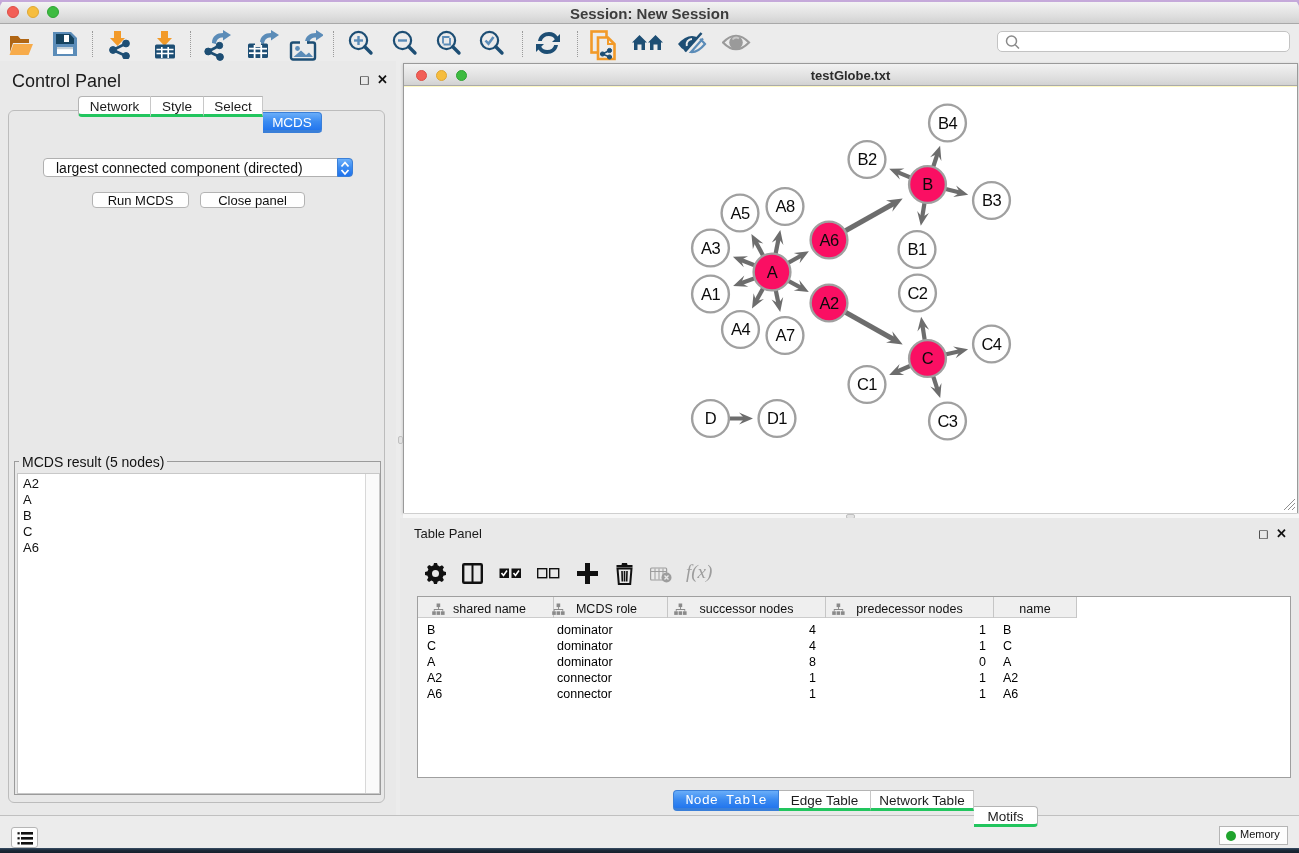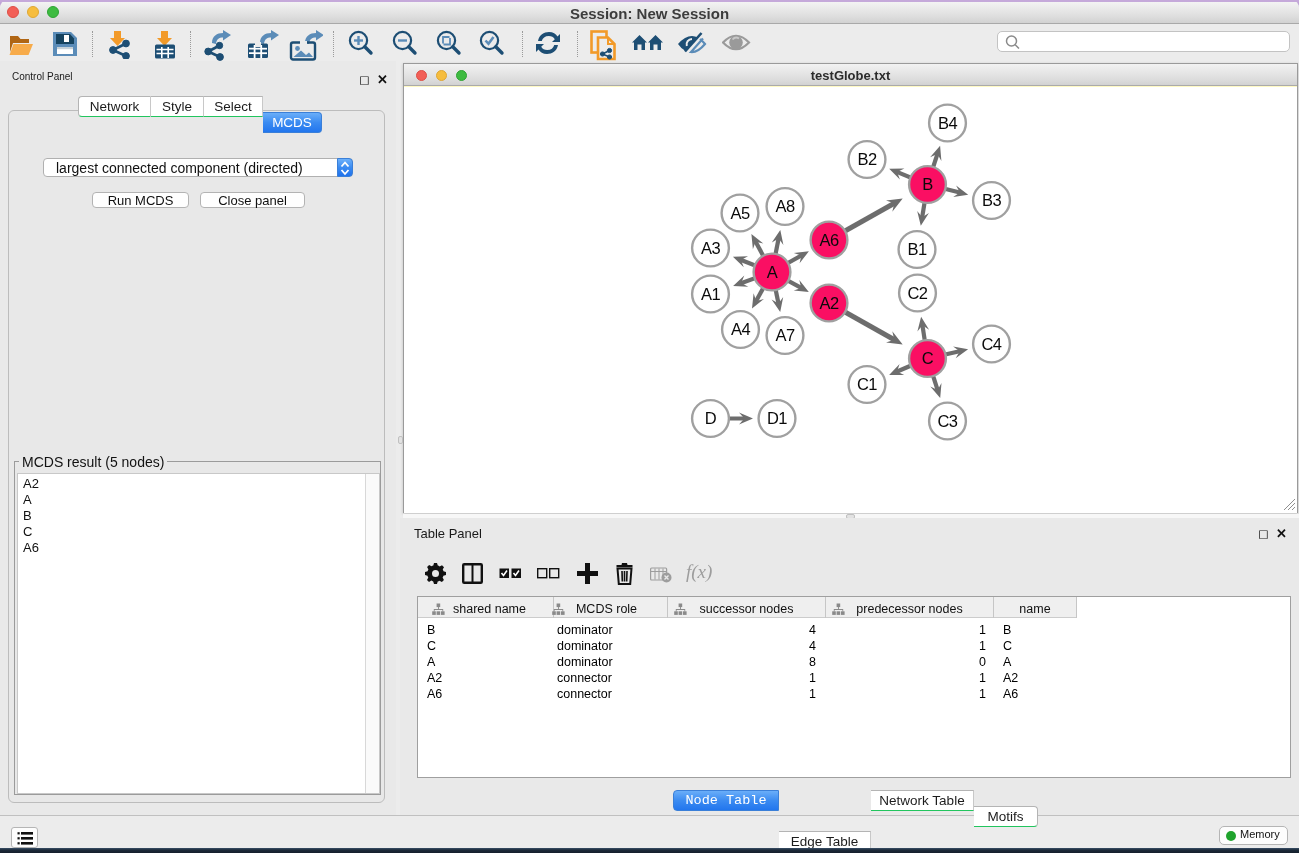--- a/index.html
+++ b/index.html
@@ -27,34 +27,34 @@
 .tsep { position:absolute; top:6px; height:26px; width:0;
   border-left:1px dotted #9a9a9a; }
 #searchbox { left:997px; top:6px; width:293px; height:21px; background:#fff;
   border:1px solid #c3c3c3; border-radius:5px; }
 
 #statusbar { left:0; top:815px; width:1299px; height:33px; background:#ececec;
   border-top:1px solid #c0c0c0; }
 #listbtn { left:11px; top:11px; width:27px; height:21px; background:#fdfdfd;
   border:1px solid #b5b5b5; border-radius:3px; }
 #membtn { left:1219px; top:10px; width:69px; height:19px; background:#fdfdfd;
-  border:1px solid #b5b5b5; border-radius:5px; font-size:11px; color:#111; }
+  border:1px solid #b5b5b5; border-radius:0; font-size:11px; color:#111; }
 #membtn .dot { position:absolute; left:6px; top:4px; width:10px; height:10px;
   border-radius:50%; background:#1fa32c; }
 #membtn .t { position:absolute; left:20px; top:1px; }
 
 #cpanel { left:0; top:61px; width:396px; height:754px; background:#e9e9e9; }
-#cpanel .hdr { left:12px; top:10px; font-size:10px; color:#1a1a1a; }
+#cpanel .hdr { left:12px; top:10px; font-size:18px; color:#1a1a1a; }
 .wicon { position:absolute; font-size:13px; color:#111; font-weight:bold; }
 #cp-content { left:8px; top:49px; width:377px; height:693px;
   border:1px solid #bcbcbc; border-radius:6px; background:#e8e8e8; }
 
 .tabs { position:absolute; display:flex; z-index:5; }
 .tab { height:21px; background:#fff; border-top:1px solid #b4b4b4;
-  border-bottom:1px solid #22c55e; border-right:1px solid #c8c8c8;
+  border-bottom:3px solid #22c55e; border-right:1px solid #c8c8c8;
   font-size:13.5px; color:#1c1c1c; text-align:center; line-height:20px; }
 .tab.first { border-left:1px solid #b4b4b4; border-radius:4px 0 0 4px; }
 .tab.last { border-right:1px solid #b4b4b4; border-radius:0 4px 4px 0;margin-top:16px; }
 .tab.sel { background:linear-gradient(#6aaef9,#3b8bf1 50%,#2276ee);
   color:#fff; border-color:#3a7fd8; }
 
 #opt-label { left:0; top:73px; width:396px; text-align:center; font-size:14px; color:#111; }
 #combo { left:43px; top:97px; width:310px; height:19px; background:#fff;
   border:1px solid #b0b0b0; border-radius:4px; font-size:14px; color:#111; }
 #combo .txt { position:absolute; left:12px; top:1px; }
@@ -502,21 +502,21 @@
       <div class="td" style="left:408px; top:73px; width:160px; text-align:right;">1</div>
       <div class="td" style="left:585px; top:73px;">A2</div>
       <div class="td" style="left:9px; top:89px;">A6</div>
       <div class="td" style="left:139px; top:89px;">connector</div>
       <div class="td" style="left:250px; top:89px; width:148px; text-align:right;">1</div>
       <div class="td" style="left:408px; top:89px; width:160px; text-align:right;">1</div>
       <div class="td" style="left:585px; top:89px;">A6</div>
     </div>
     <div class="tabs" style="left:273px; top:272px;">
       <div class="tab first sel" style="width:106px;font-family:Liberation Mono, monospace;">Node Table</div>
-      <div class="tab" style="width:92px;margin-top:41px;">Edge Table</div>
+      <div class="tab" style="width:92px;">Edge Table</div>
       <div class="tab" style="width:103px;">Network Table</div>
       <div class="tab last" style="width:64px;">Motifs</div>
     </div>
   </div>
   <div id="statusbar" class="abs">
     <div id="listbtn" class="abs">
         <svg width="27" height="21" viewBox="0 0 27 21" style="position:absolute;left:0;top:0;">
           <g fill="#111">
             <rect x="9" y="4" width="12" height="2.6"></rect>
             <rect x="9" y="9" width="12" height="2.6"></rect>

